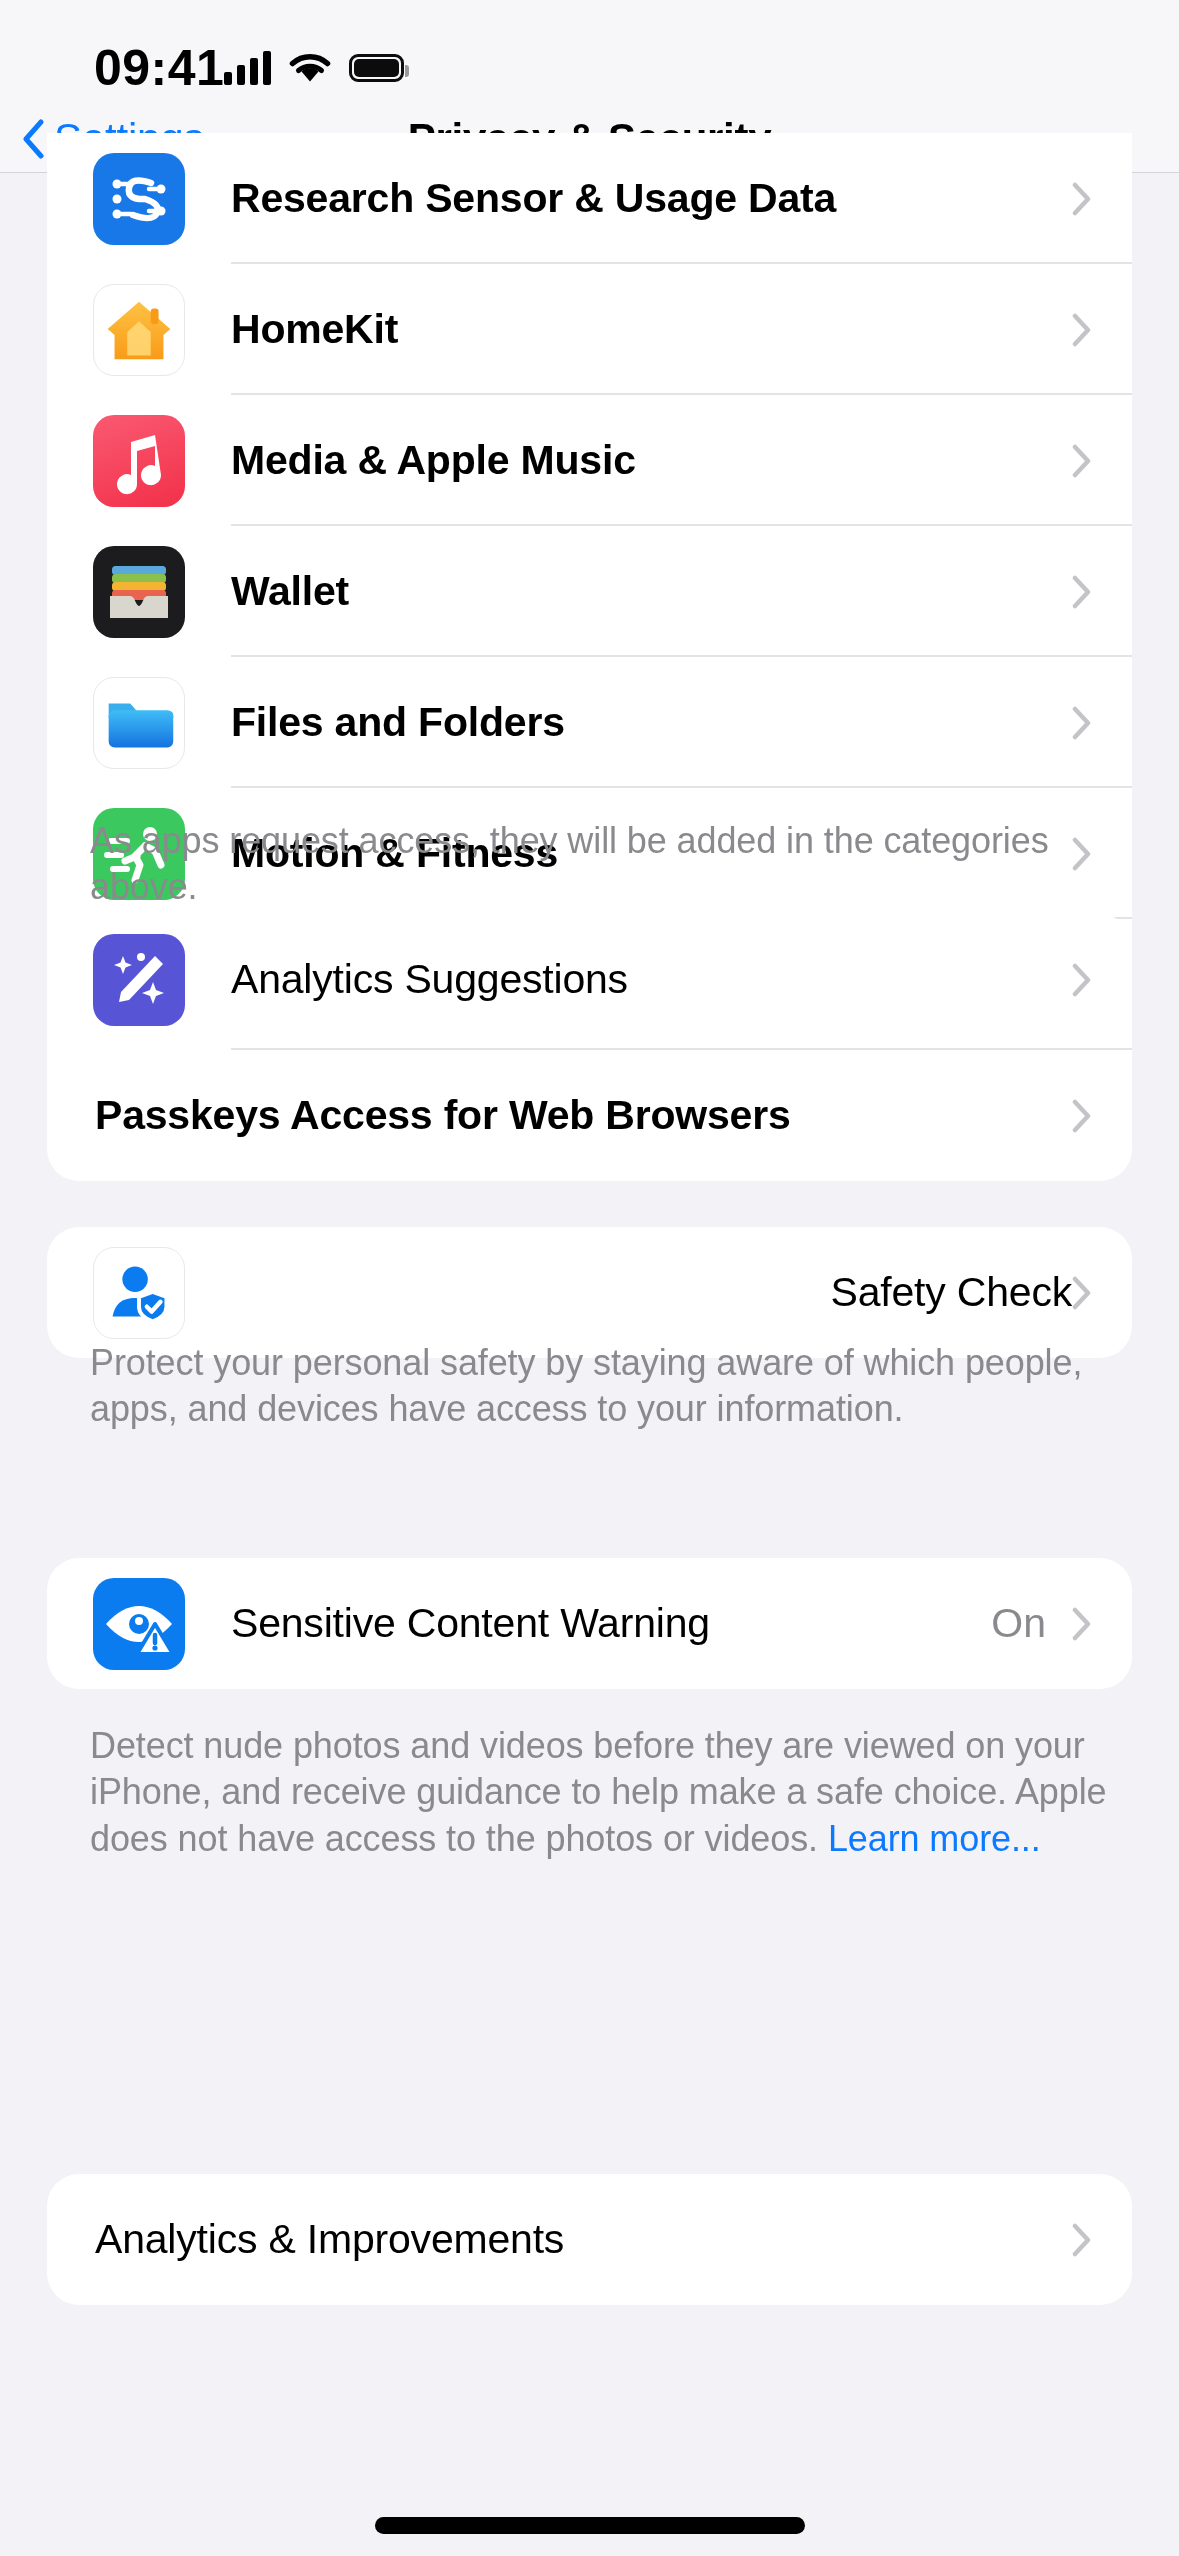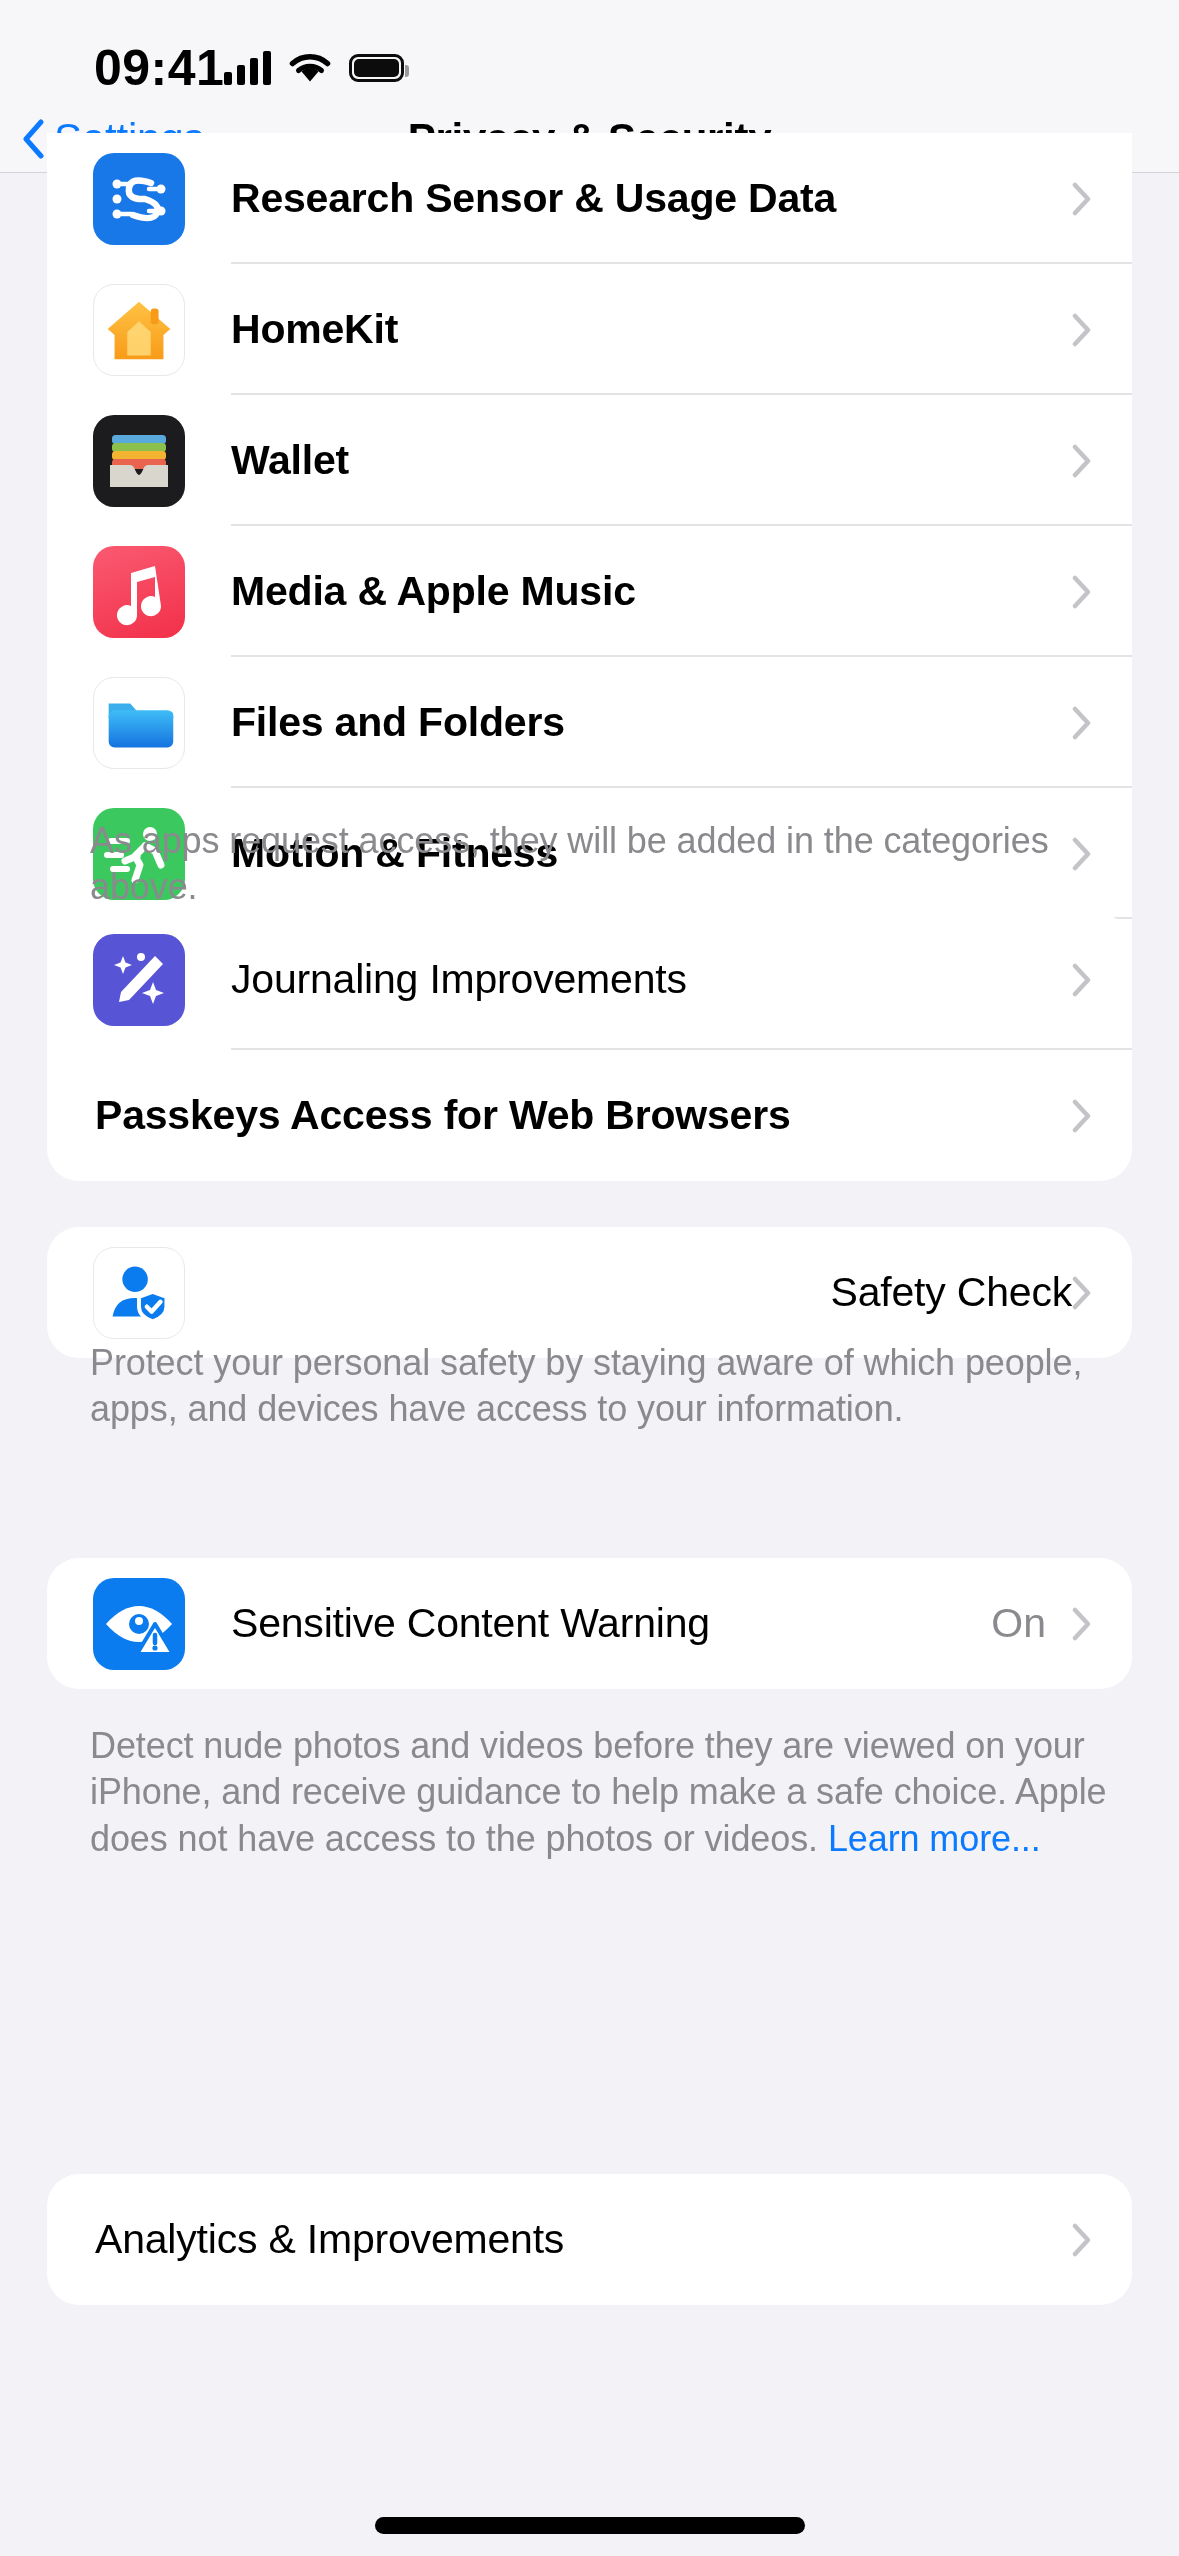--- a/index.html
+++ b/index.html
@@ -191,43 +191,43 @@
           </svg>
         </div>
         <span class="row-label">HomeKit</span>
         <svg class="chev" viewBox="0 0 20 34">
             <path d="M3 3 L16 17 L3 31" stroke="#C4C4C8" stroke-width="4.5" fill="none" stroke-linecap="round" stroke-linejoin="round"></path>
           </svg>
         <div class="sep"></div>
       </div>
 
       <div class="row">
+        <div class="appicon" style="background:linear-gradient(160deg,#FA5A72 0%,#F23049 100%);">
+          <svg viewBox="0 0 92 92" width="92" height="92">
+            <path d="M62 20 L38 27 v33 a10 10 0 1 0 6 9 V36 l18 -5 v20 a10 10 0 1 0 6 9 Z" fill="#fff"></path>
+          </svg>
+        </div>
+        <span class="row-label">Media &amp; Apple Music</span>
+        <svg class="chev" viewBox="0 0 20 34">
+            <path d="M3 3 L16 17 L3 31" stroke="#C4C4C8" stroke-width="4.5" fill="none" stroke-linecap="round" stroke-linejoin="round"></path>
+          </svg>
+        <div class="sep"></div>
+      </div>
+
+      <div class="row">
         <div class="appicon" style="background:#1C1C1E;">
           <svg viewBox="0 0 92 92" width="92" height="92">
             <rect x="19" y="20" width="54" height="9" rx="3.5" fill="#5AA9DC"></rect>
             <rect x="19" y="28" width="54" height="9" rx="3.5" fill="#8CC04C"></rect>
             <rect x="19" y="36" width="54" height="9" rx="3.5" fill="#F2B431"></rect>
             <rect x="19" y="44" width="54" height="10" rx="3.5" fill="#E8644E"></rect>
             <path d="M17 50 h20 q3 0 4.5 3.5 Q44 60 46 60 t4.5 -6.5 Q52 50 55 50 h20 v22 H17 Z" fill="#D9D6CD"></path>
           </svg>
         </div>
         <span class="row-label">Wallet</span>
-        <svg class="chev" viewBox="0 0 20 34">
-            <path d="M3 3 L16 17 L3 31" stroke="#C4C4C8" stroke-width="4.5" fill="none" stroke-linecap="round" stroke-linejoin="round"></path>
-          </svg>
-        <div class="sep"></div>
-      </div>
-
-      <div class="row">
-        <div class="appicon" style="background:linear-gradient(160deg,#FA5A72 0%,#F23049 100%);">
-          <svg viewBox="0 0 92 92" width="92" height="92">
-            <path d="M62 20 L38 27 v33 a10 10 0 1 0 6 9 V36 l18 -5 v20 a10 10 0 1 0 6 9 Z" fill="#fff"></path>
-          </svg>
-        </div>
-        <span class="row-label">Media &amp; Apple Music</span>
         <svg class="chev" viewBox="0 0 20 34">
             <path d="M3 3 L16 17 L3 31" stroke="#C4C4C8" stroke-width="4.5" fill="none" stroke-linecap="round" stroke-linejoin="round"></path>
           </svg>
         <div class="sep"></div>
       </div>
 
       <div class="row">
         <div class="appicon bordered" style="background:#FFFFFF;">
           <svg viewBox="0 0 92 92" width="92" height="92">
             <defs>
@@ -294,21 +294,21 @@
     <div class="group" style="top:741px;">
       <div class="row">
         <div class="appicon" style="background:#5754D6;">
           <svg viewBox="0 0 92 92" width="92" height="92">
             <path d="M62 22 L70 30 L36 66 L26 68 L28 58 Z" fill="#fff"></path>
             <path d="M30 22 l2.5 6.5 L39 31 l-6.5 2.5 L30 40 l-2.5 -6.5 L21 31 l6.5 -2.5 Z" fill="#fff"></path>
             <path d="M60 48 l3 8 l8 3 l-8 3 l-3 8 l-3 -8 l-8 -3 l8 -3 Z" fill="#fff"></path>
             <circle cx="48" cy="23" r="4" fill="#fff"></circle>
           </svg>
         </div>
-        <span class="row-label">Journaling Improvements</span>
+        <span class="row-label">Analytics Suggestions</span>
         <svg class="chev" viewBox="0 0 20 34">
             <path d="M3 3 L16 17 L3 31" stroke="#C4C4C8" stroke-width="4.5" fill="none" stroke-linecap="round" stroke-linejoin="round"></path>
           </svg>
       </div>
     </div>
 
     <div class="group" style="top:1054px;text-align:right;">
       <div class="row">
         <div class="appicon bordered" style="background:#FFFFFF;">
           <svg viewBox="0 0 92 92" width="92" height="92">

